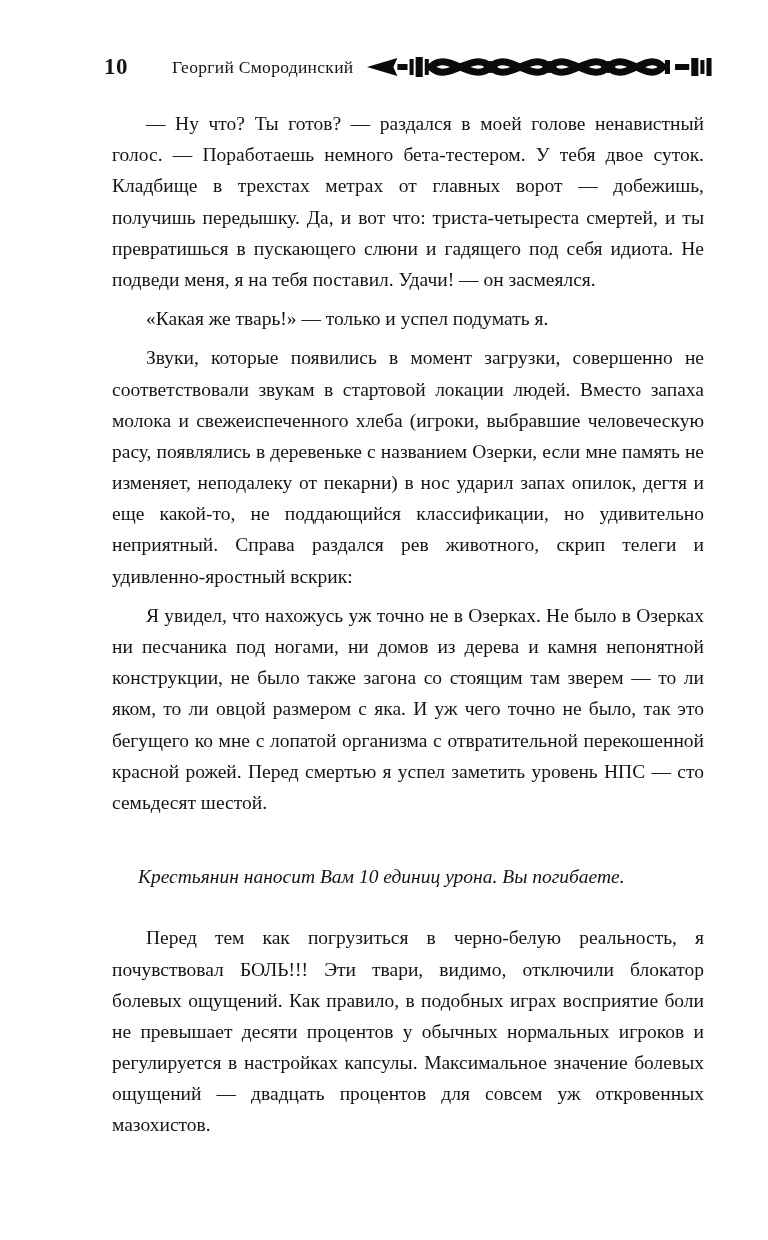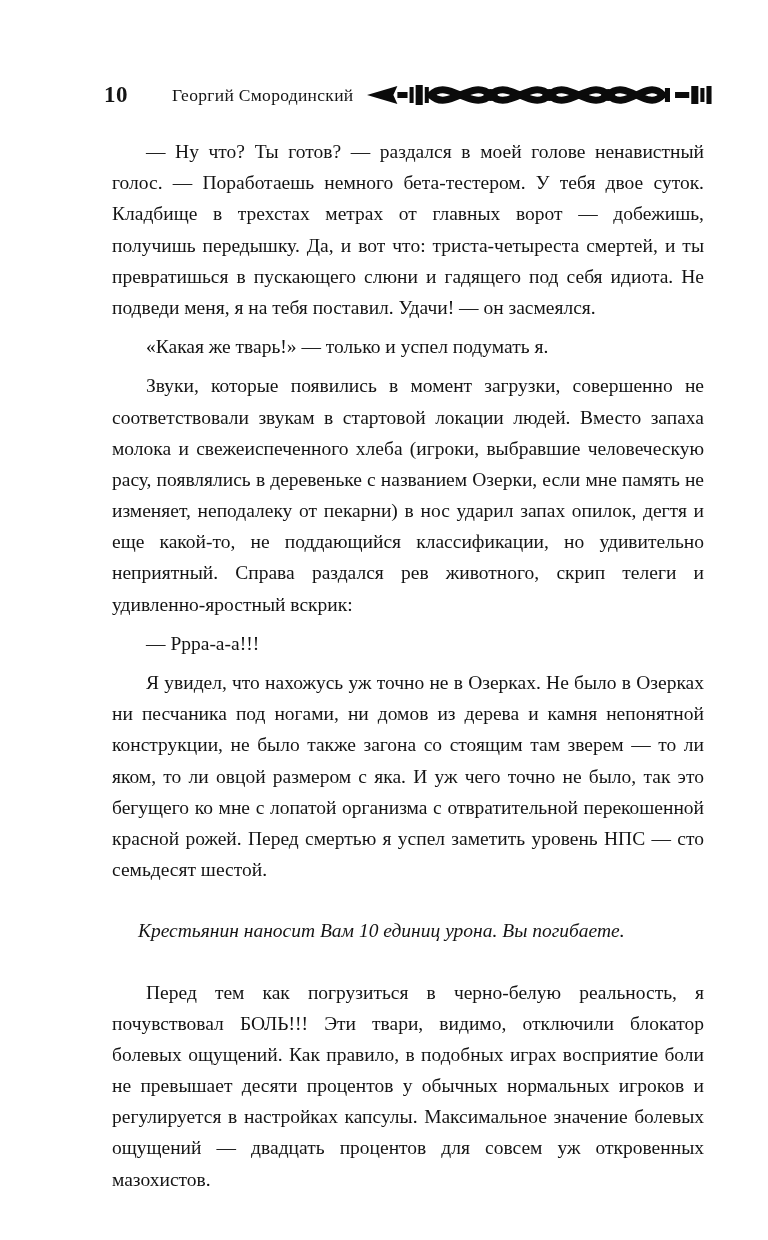--- a/index.html
+++ b/index.html
@@ -8,21 +8,21 @@
     background: #ffffff;
   }
   .book-page {
     position: relative;
     width: 768px;
     height: 1240px;
     box-sizing: border-box;
     background: #ffffff;
     color: #141414;
     font-family: "Liberation Serif", "DejaVu Serif", serif;
-    padding: 80px 56px 40px 104px;
+    padding: 52px 56px 40px 104px;
     overflow: hidden;
   }
   .page-header {
     display: flex;
     align-items: center;
     margin-bottom: 26px;
     height: 30px;
   }
   .page-number {
     font-size: 23px;
@@ -56,21 +56,21 @@
     text-align: justify;
     hyphens: auto;
     -webkit-hyphens: auto;
   }
   .page-body p {
     margin: 8px;
     text-indent: 34px;
   }
   .page-body p.italic-insert {
     font-style: italic;
-    margin: 30px 0 30px 0;
+    margin: 43px 0 30px 0;
   }
 </style>
 </head>
 <body>
 
 <div class="book-page">
 
   <div class="page-header">
     <span class="page-number">10</span>
     <span class="author-name">Георгий Смородинский</span>
@@ -97,19 +97,18 @@
         <rect x="329" y="5" width="4" height="14" fill="#0b0b0b"></rect>
         <rect x="335" y="3" width="5" height="18" fill="#0b0b0b"></rect>
       </svg>
     </span>
   </div>
 
   <div class="page-body">
     <p>— Ну что? Ты готов? — раздался в моей голове ненавистный голос. — Поработаешь немного бета-тестером. У тебя двое суток. Кладбище в трехстах метрах от главных ворот — добежишь, получишь передышку. Да, и вот что: триста-четыреста смертей, и ты превратишься в пускающего слюни и гадящего под себя идиота. Не подведи меня, я на тебя поставил. Удачи! — он засмеялся.</p>
     <p>«Какая же тварь!» — только и успел подумать я.</p>
     <p>Звуки, которые появились в момент загрузки, совершенно не соответствовали звукам в стартовой локации людей. Вместо запаха молока и свежеиспеченного хлеба (игроки, выбравшие человеческую расу, появлялись в деревеньке с названием Озерки, если мне память не изменяет, неподалеку от пекарни) в нос ударил запах опилок, дегтя и еще какой-то, не поддающийся классификации, но удивительно неприятный. Справа раздался рев животного, скрип телеги и удивленно-яростный вскрик:</p>
-    <p>— Ррра-а-а!!!</p>
     <p>Я увидел, что нахожусь уж точно не в Озерках. Не было в Озерках ни песчаника под ногами, ни домов из дерева и камня непонятной конструкции, не было также загона со стоящим там зверем — то ли яком, то ли овцой размером с яка. И уж чего точно не было, так это бегущего ко мне с лопатой организма с отвратительной перекошенной красной рожей. Перед смертью я успел заметить уровень НПС — сто семьдесят шестой.</p>
     <p class="italic-insert">Крестьянин наносит Вам 10 единиц урона. Вы погибаете.</p>
     <p>Перед тем как погрузиться в черно-белую реальность, я почувствовал БОЛЬ!!! Эти твари, видимо, отключили блокатор болевых ощущений. Как правило, в подобных играх восприятие боли не превышает десяти процентов у обычных нормальных игроков и регулируется в настройках капсулы. Максимальное значение болевых ощущений — двадцать процентов для совсем уж откровенных мазохистов.</p>
   </div>
 
 </div>
 
 </body></html>

